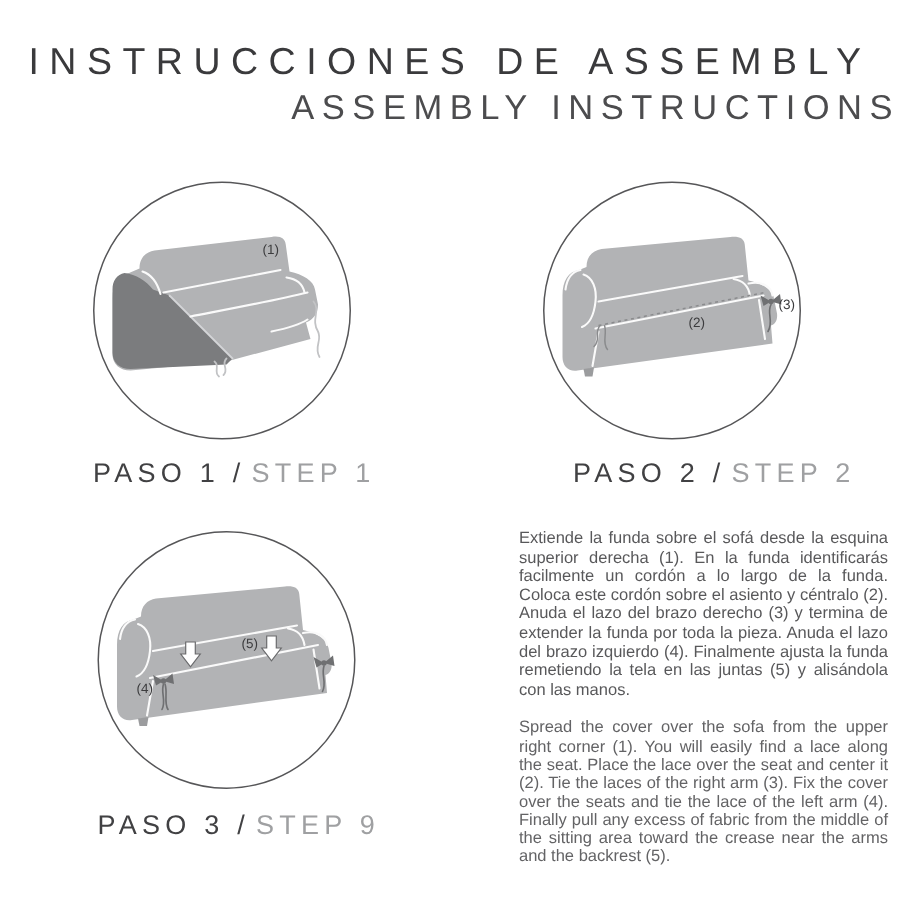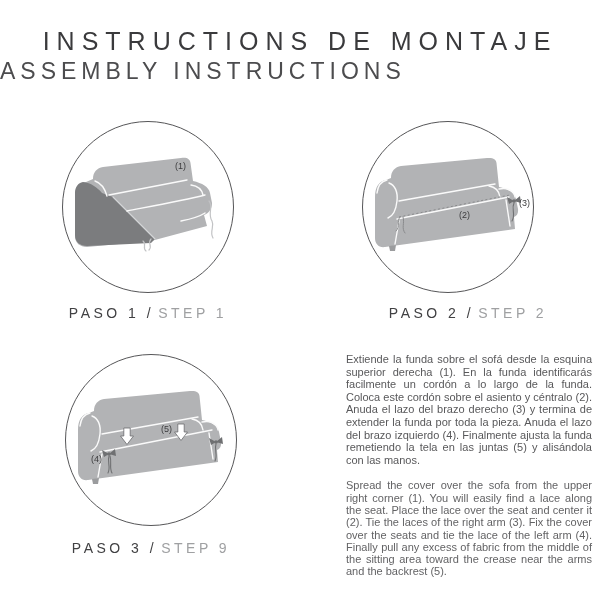--- a/index.html
+++ b/index.html
@@ -22,35 +22,35 @@
   *{margin:0;padding:0;box-sizing:border-box;}
   html,body{width:600px;height:600px;background:#ffffff;overflow:hidden;
     font-family:"Liberation Sans",sans-serif;}
   .page{position:relative;width:600px;height:600px;background:#fff;}
   .title{
     position:absolute;left:0;top:27px;width:600px;text-align:center;
     font-size:25px;font-weight:300;letter-spacing:7px;color:var(--title_dark);
     white-space:nowrap;
   }
   .subtitle{
-    position:absolute;left:0;top:58px;width:600px;text-align:left;
+    position:absolute;left:0;top:58px;width:600px;text-align:right;
     font-size:23px;font-weight:300;letter-spacing:5px;color:var(--subtitle_dark);
     white-space:nowrap;
   }
   .circle{
     position:absolute;width:172px;height:172px;border-radius:50%;
     border:1px solid var(--circle_border);background:#fff;
   }
   .circle svg{position:absolute;left:0;top:25px;}
   #circle1{left:62px;top:121px;}
   #circle2{left:362px;top:121px;}
   #circle3{left:65px;top:354px;}
   .steplabel{
     position:absolute;width:172px;text-align:center;white-space:nowrap;
-    font-size:14px;letter-spacing:3.5px;font-weight:400;
+    font-size:18px;letter-spacing:3.5px;font-weight:400;
   }
   #label1{left:62px;top:305px;}
   #label2{left:362px;top:305px;margin-left:20px;}
   #label3{left:65px;top:540px;}
   .steplabel .paso{color:var(--paso_dark);}
   .steplabel .step{color:var(--step_gray);margin-left:4px;}
   .textcol{position:absolute;left:310px;top:353px;width:282px;}
   .para{
     font-size:11px;line-height:12.6px;text-align:justify;
     color:var(--text_gray);
@@ -72,21 +72,21 @@
   .ribbon{fill:none;stroke:var(--bow_dark);stroke-width:1.1;stroke-linecap:round;}
   .arrow{fill:#ffffff;stroke:#6a6b6d;stroke-width:0.8;}
   .edgeline{fill:none;stroke:#d4d5d7;stroke-width:1.2;stroke-linecap:round;}
   .foot{fill:var(--foot_gray);}
 </style>
 </head>
 <body>
 
 <div class="page">
 
-  <div class="title">INSTRUCTIONS DE MONTAJE</div>
+  <div class="title">INSTRUCCIONES DE ASSEMBLY</div>
   <div class="subtitle">ASSEMBLY INSTRUCTIONS</div>
 
   <div class="circle" id="circle1">
     <svg width="170" height="120" viewBox="0 0 170 120">
       <path class="sofa-fill" d="M12,52 C12,42 16,36 23,35 L30,32 C30,25 34,21 40,20 L118,11 C124,10 127,12 127.5,16 L130,34 C139,36 146,40 147,46 L149,56 C149,62 146,66 141,68 L144,79 L88,94 L24,100 C17,100 12,96 12,89 Z"></path>
       <path class="dark-fill" d="M12,46 C12,40 15,36 20,35 C28,36 34,40 39,46 L50,50 L92,92 L88,96 L24,99 C17,99 12,95 12,88 Z"></path>
       <path class="edgeline" d="M50,50 L92,92"></path>
       <path class="wline" d="M46,48 L124,33"></path>
       <path class="wline" d="M64,64 C95,58 122,53 142,48"></path>
       <path class="wline" d="M128,38 C135,39 139,43 140,48"></path>

